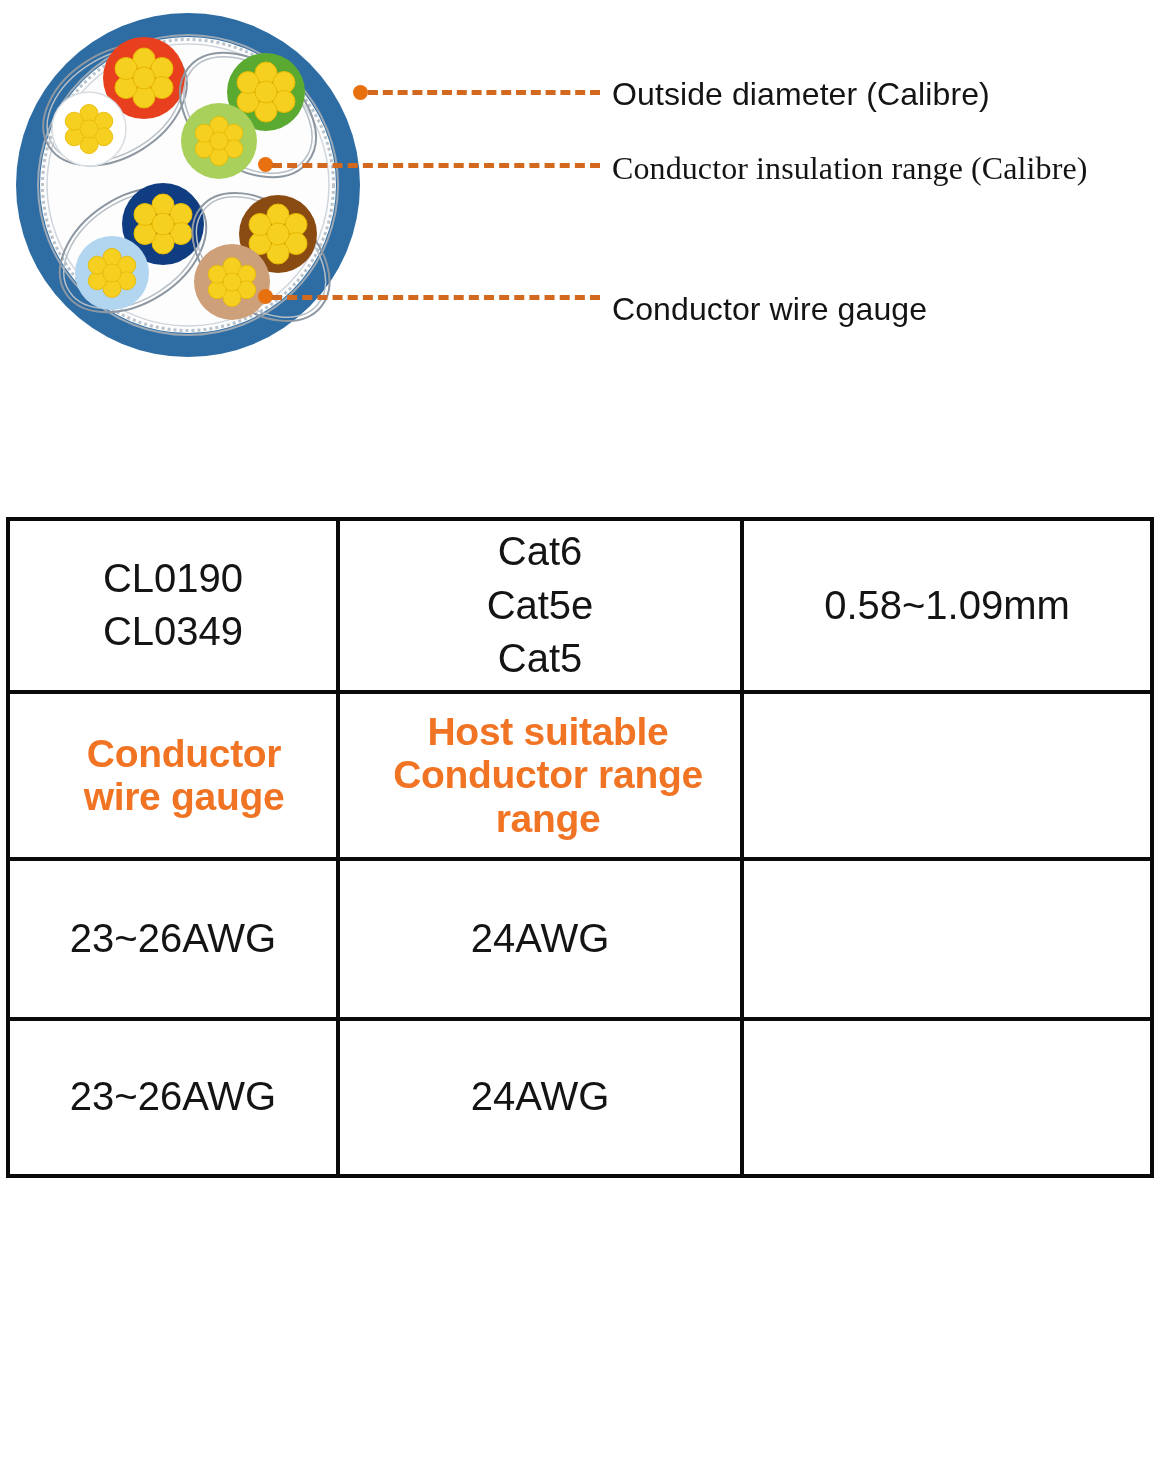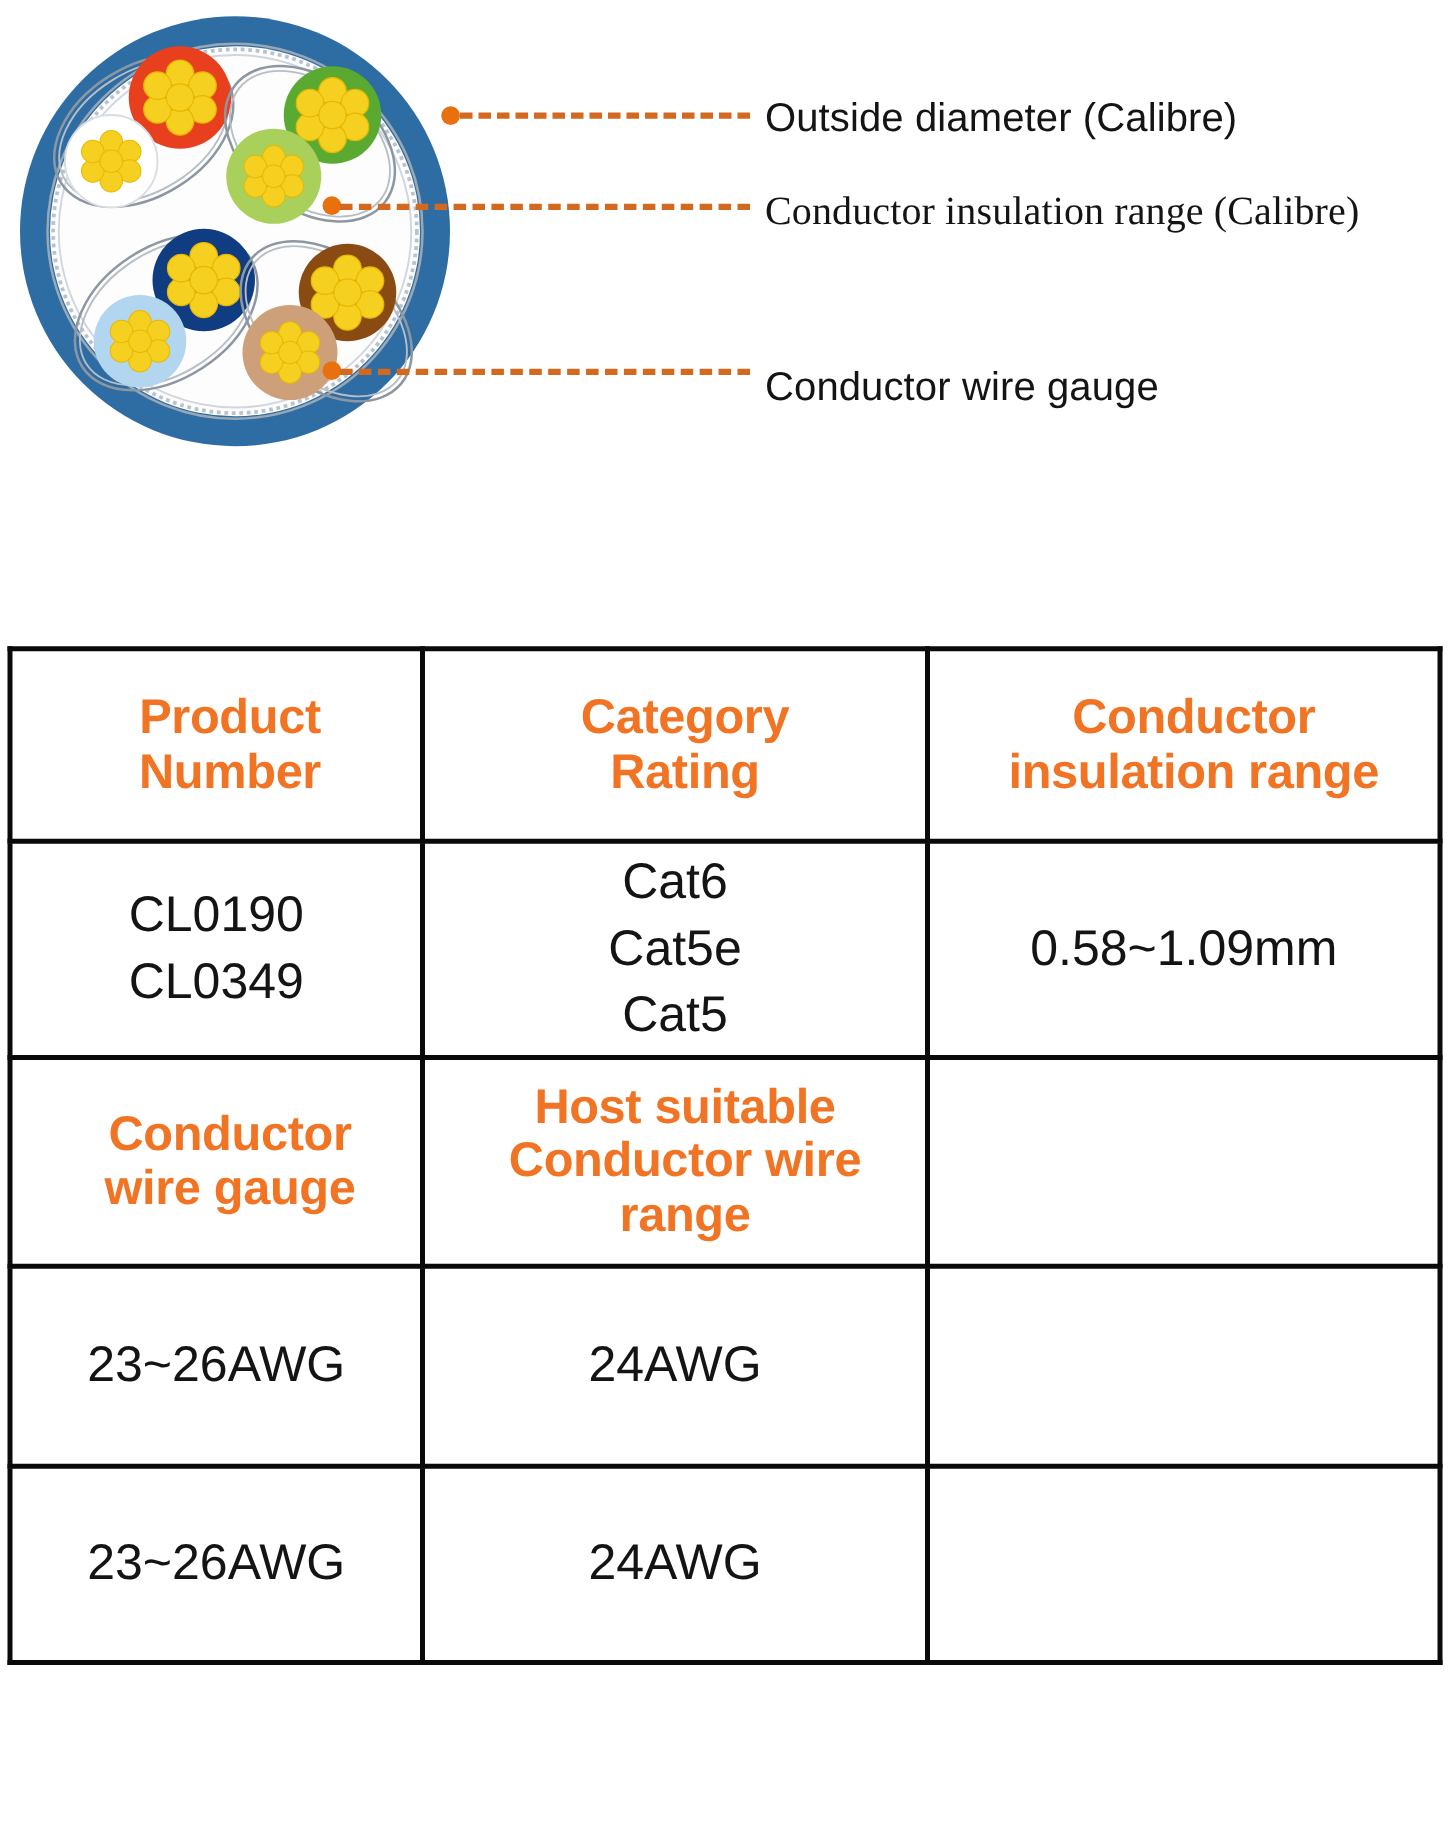--- a/index.html
+++ b/index.html
@@ -205,34 +205,20 @@
 </div>
 
 <table id="spec-table">
   <colgroup>
     <col class="col-1">
       <col class="col-2">
       <col class="col-3">
   </colgroup>
   <tbody>
 
-    <tr class="row-h1">
-      <td class="header-cell">
-        <span>Product</span><br>
-        <span>Number</span>
-      </td>
-      <td class="header-cell narrow">
-        <span>Category</span><br>
-        <span>Rating</span>
-      </td>
-      <td class="header-cell narrow">
-        <span>Conductor</span><br>
-        <span>insulation range</span>
-      </td>
-    </tr>
 
     <tr class="row-d1">
       <td class="data-cell">
         <span class="multi">CL0190</span>
         <span class="multi">CL0349</span>
       </td>
       <td class="data-cell">
         <span class="multi">Cat6</span>
         <span class="multi">Cat5e</span>
         <span class="multi">Cat5</span>
@@ -241,21 +227,21 @@
     </tr>
 
 
     <tr class="row-h2">
       <td class="header-cell">
         <span>Conductor</span><br>
         <span>wire gauge</span>
       </td>
       <td class="header-cell narrow">
         <span>Host suitable</span><br>
-        <span>Conductor wire</span><br>
+        <span>Conductor range</span><br>
         <span>range</span>
       </td>
       <td class="header-cell"></td>
     </tr>
 
     <tr class="row-d3">
       <td class="data-cell">23~26AWG</td>
       <td class="data-cell">24AWG</td>
       <td class="data-cell"></td>
     </tr>

